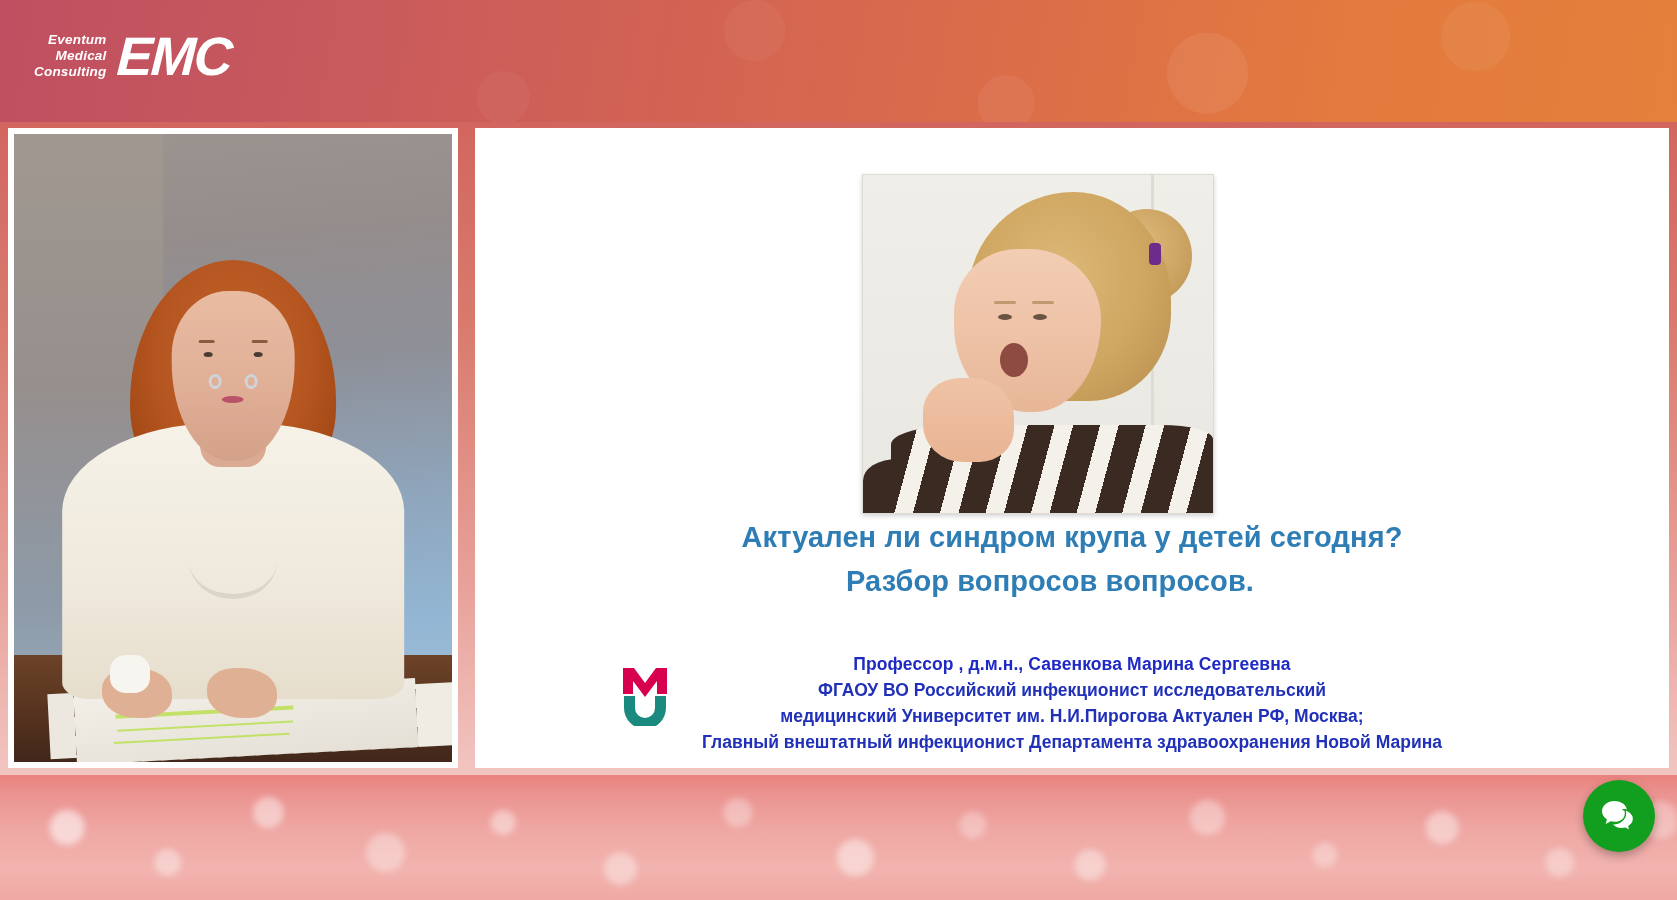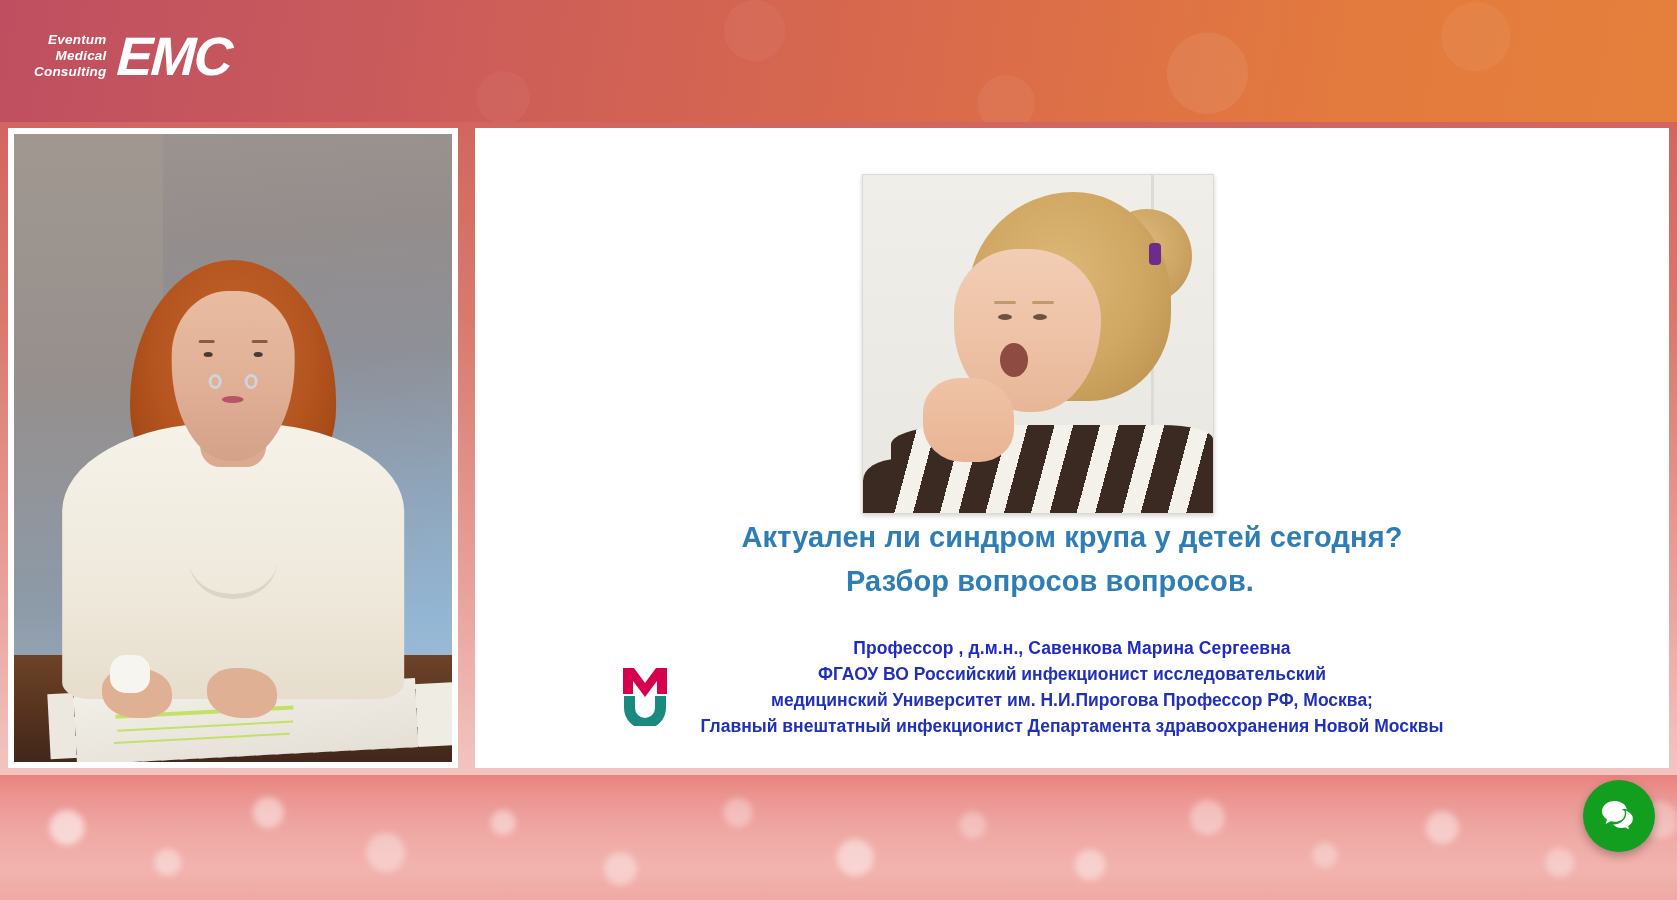--- a/index.html
+++ b/index.html
@@ -274,21 +274,21 @@
 
   .credit-block {
     position: absolute; left: 0; top: 508px;
     width: 100%;
     color: #1f29c4;
     font-weight: 700;
     font-size: 17.5px;
     line-height: 1.48;
     text-align: center;
   }
-  .credit-name { color: #1f29c4; letter-spacing: .1px; }
+  .credit-name { color: #1f29c4; letter-spacing: .1px; margin-top: 16px; }
   .credit-aff  { color: #2030b8; }
 
   .rnimu-logo {
     position: absolute; left: 143px; top: 538px;
     width: 54px; height: 60px;
   }
 
   
   .bokeh-band {
     position: absolute; left: 0; top: 775px;
@@ -396,22 +396,22 @@
     </div>
 
     <svg class="rnimu-logo" viewBox="0 0 54 60">
       <path d="M5 2 h11 l11 15 L38 2 h11 v26 h-10 V15 l-12 16 L15 15 v13 H5 Z" fill="#d6004f"></path>
       <path d="M6 30 h11 v12 a10 10 0 0 0 20 0 V30 h11 v12 a21 21 0 0 1 -42 0 Z" fill="#1a8a7e"></path>
     </svg>
 
     <div class="credit-block">
       <div class="credit-name">Профессор , д.м.н.,    Савенкова Марина Сергеевна</div>
       <div class="credit-aff">ФГАОУ ВО Российский инфекционист исследовательский</div>
-      <div class="credit-aff">медицинский Университет им. Н.И.Пирогова Профессор  РФ, Москва;</div>
-      <div class="credit-aff">Главный внештатный инфекционист Департамента здравоохранения Новой Москвы</div>
+      <div class="credit-aff">медицинский Университет им. Н.И.Пирогова Актуален  РФ, Москва;</div>
+      <div class="credit-aff">Главный внештатный инфекционист Департамента здравоохранения Новой Марина</div>
     </div>
   </div>
 
   <div class="bokeh-band"></div>
 
   <div class="chat-button">
     <svg width="40" height="36" viewBox="0 0 40 36">
       <path d="M15.5 3C8.6 3 3 7.6 3 13.2c0 3.3 1.9 6.2 4.9 8.1l-1.2 4.6 5-2.6c1.2.3 2.5.5 3.8.5 6.9 0 12.5-4.6 12.5-10.6S22.4 3 15.5 3z" fill="#ffffff"></path>
       <path d="M27.5 11.6c-.6 0-1.2 0-1.8.1.5 1.1.8 2.3.8 3.5 0 6-5.6 10.6-12.5 10.6-.5 0-1 0-1.5-.1 1.9 3 5.8 5 10.3 5 1.2 0 2.4-.1 3.5-.4l4.7 2.4-1.1-4.3c2.8-1.8 4.6-4.5 4.6-7.6 0-5.2-5.2-9.2-11-9.2z" fill="#ffffff" stroke="#129f1f" stroke-width="1.4"></path>
     </svg>

